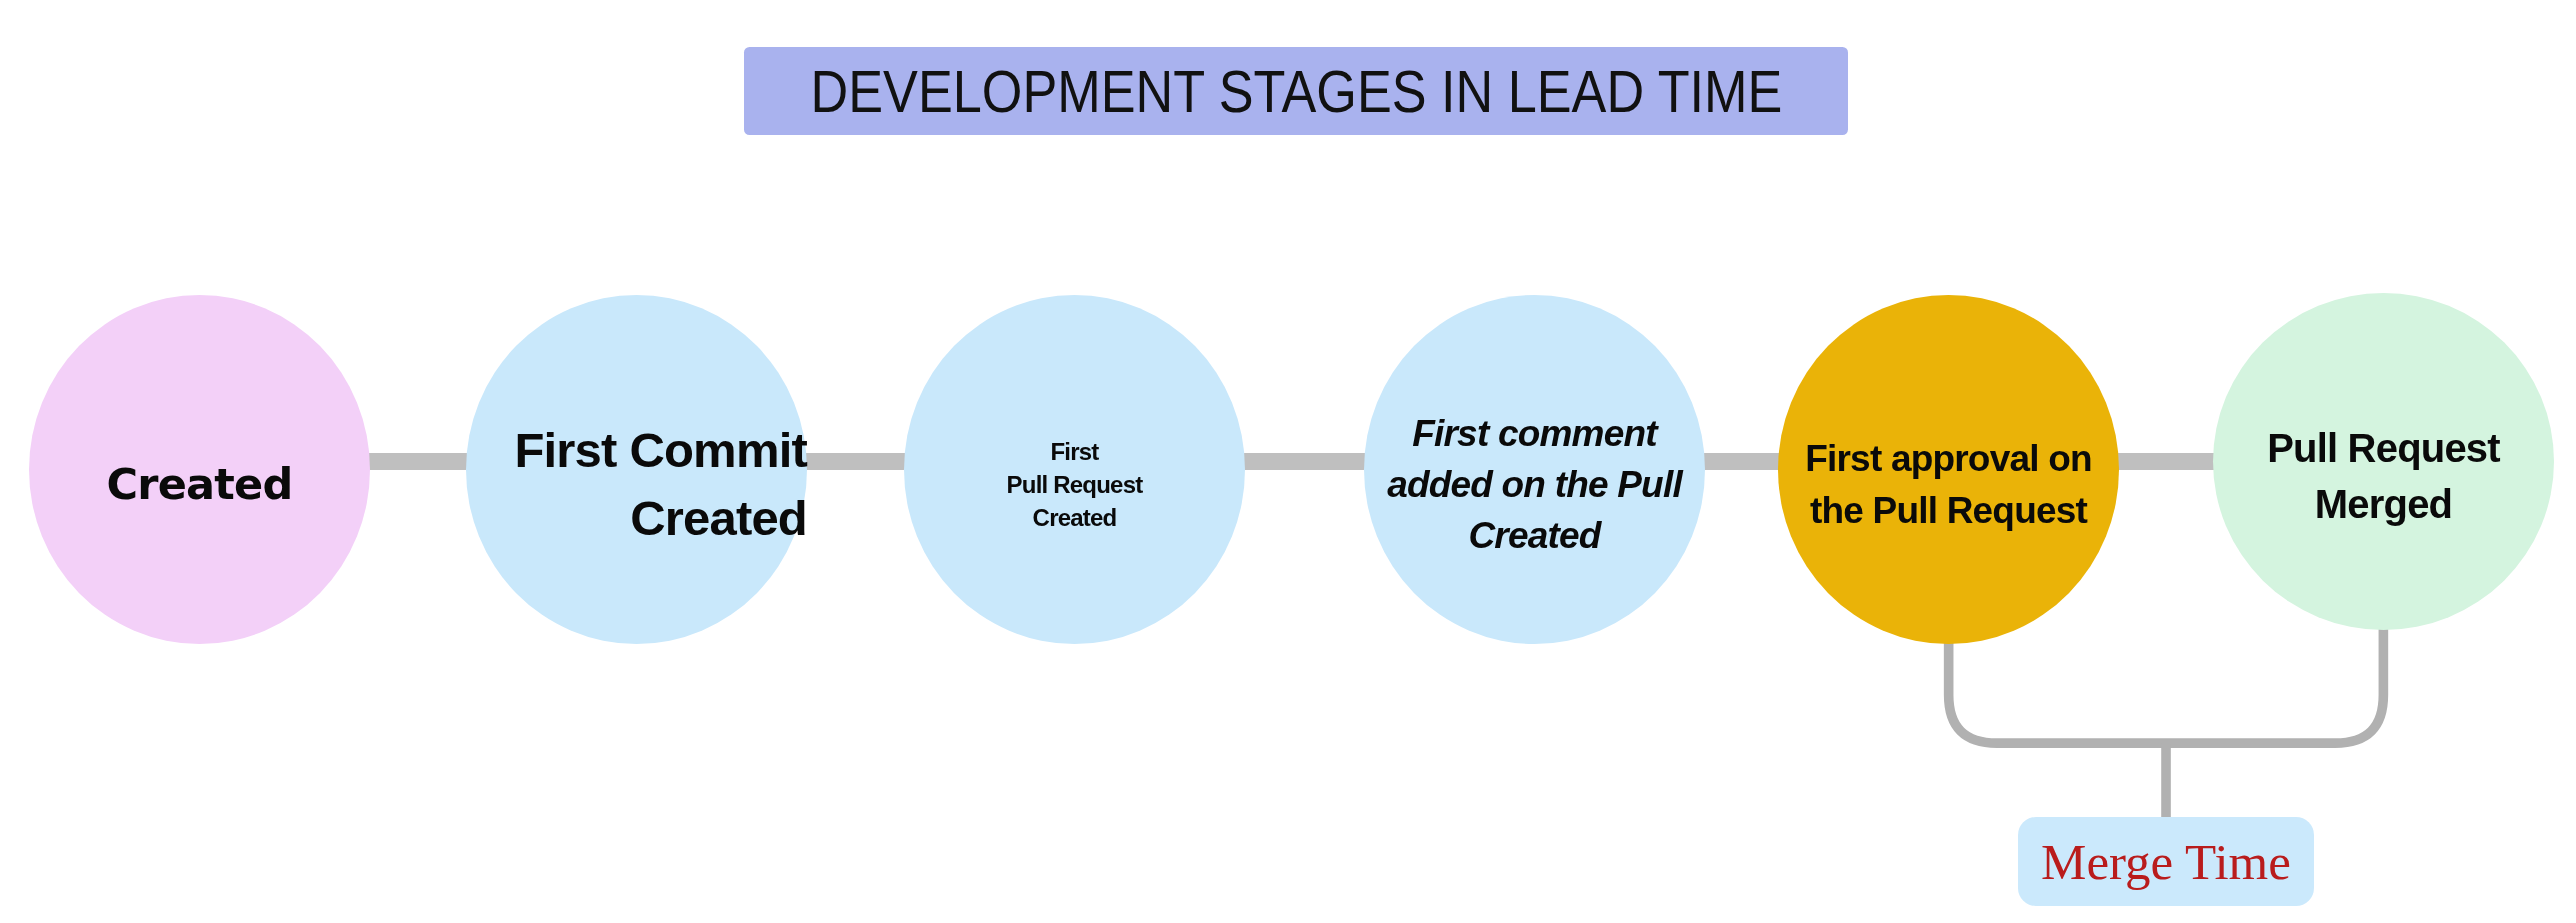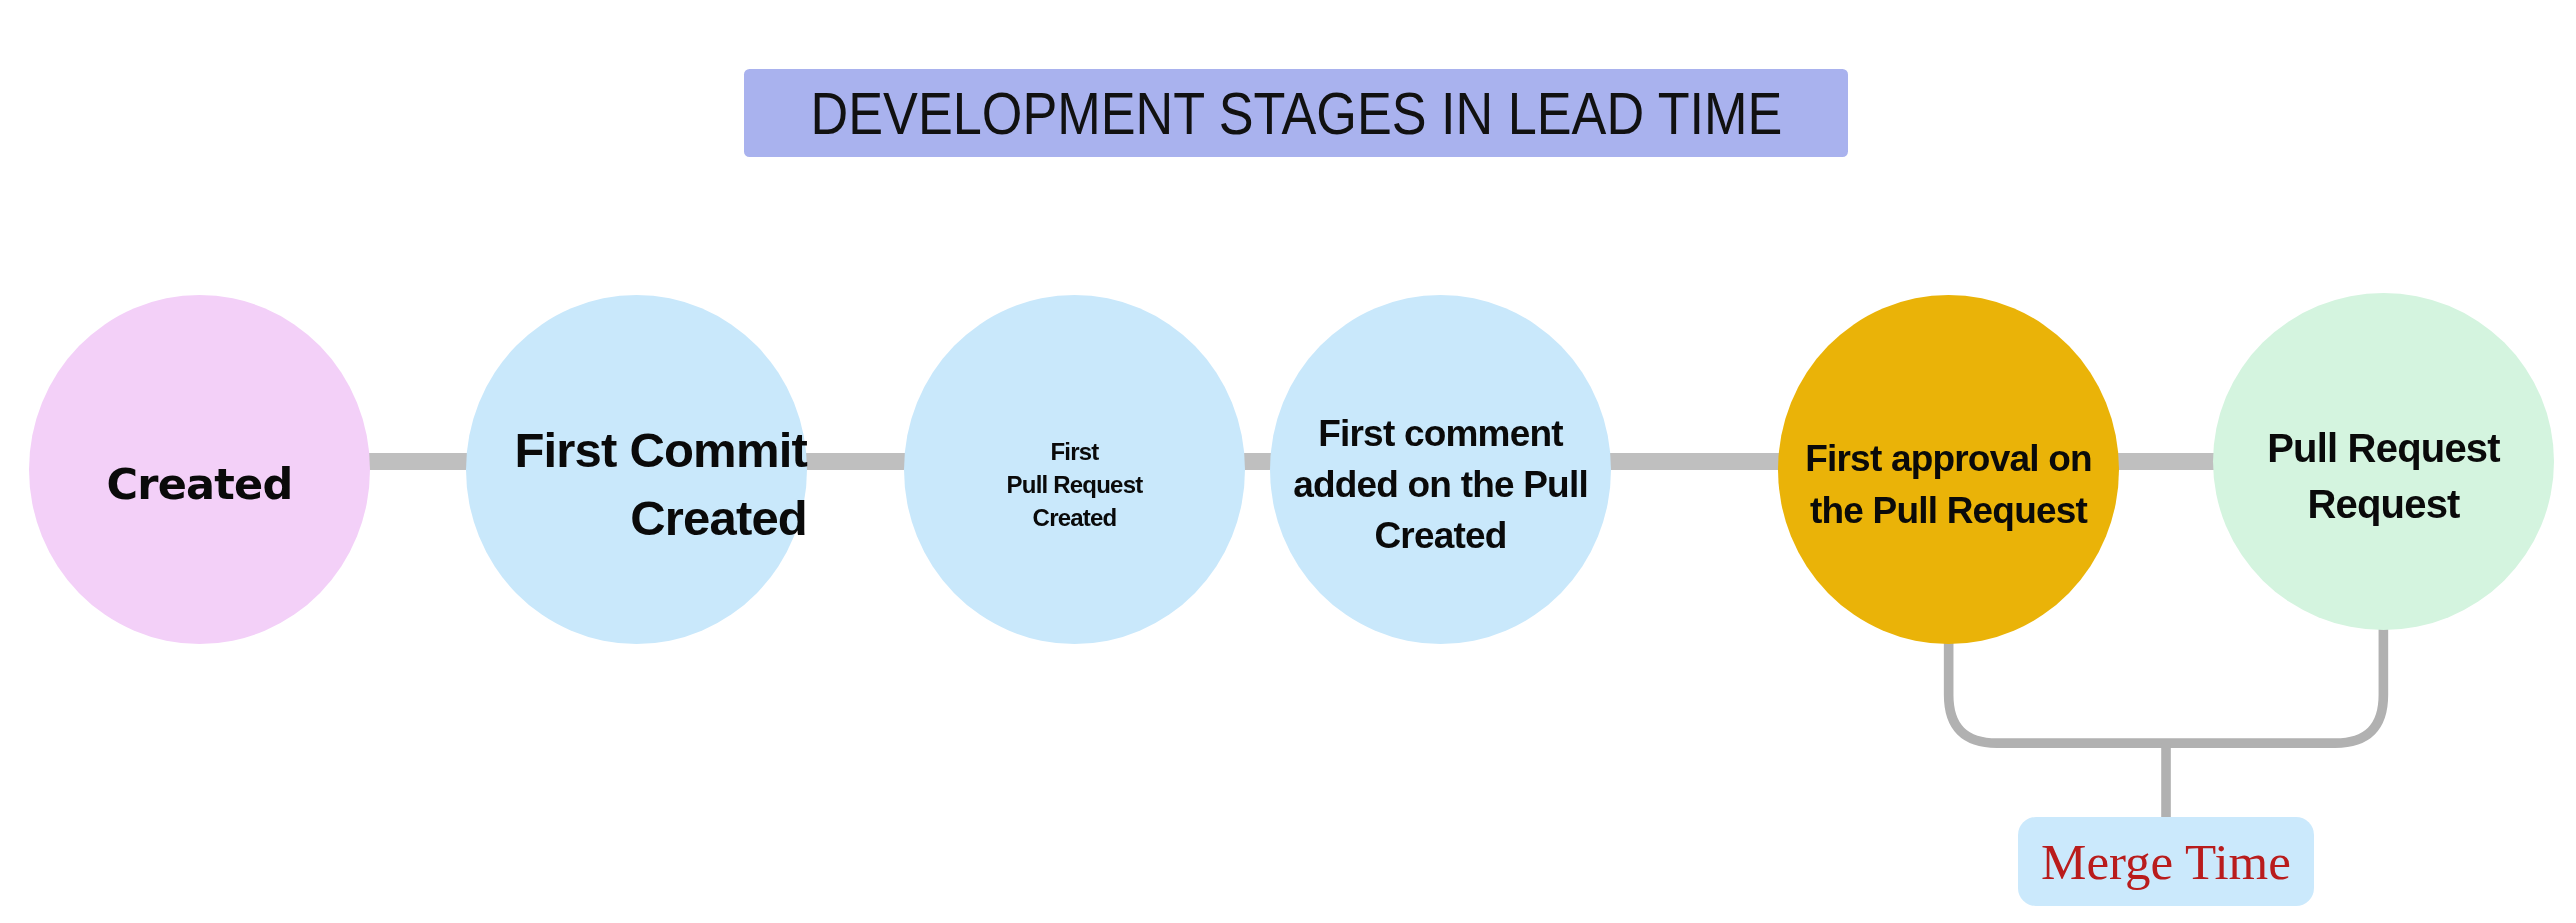--- a/index.html
+++ b/index.html
@@ -39,21 +39,21 @@
   }
   #merge-time-label .merge-text{
     font-family:cursive;font-size:51px;color:#b91c1c;white-space:nowrap;
   }
 </style>
 </head>
 <body>
 
 <div id="canvas">
 
-  <div id="title-bar" style="background: rgb(169, 178, 238); margin-top: 22px;">
+  <div id="title-bar" style="background: rgb(169, 178, 238);">
     <span class="title-text">DEVELOPMENT STAGES IN LEAD TIME</span>
   </div>
 
   <svg id="bracket-svg" width="2576" height="923" viewBox="0 0 3750 1344">
     <path id="bracket-path" d="M 2837 900 L 2837 1012 Q 2837 1082 2907 1082 L 3400 1082 Q 3470 1082 3470 1012 L 3470 900" fill="none" stroke-width="14" stroke="#b1b1b1"></path>
     <path id="bracket-stem" d="M 3153.5 1082 L 3153.5 1196" fill="none" stroke-width="14" stroke="#b1b1b1"></path>
   </svg>
 
   <div id="stages-root">
       <div class="connector" style="left: 199px; width: 438px; top: 453px; height: 17px; background: rgb(191, 191, 191);"></div>
@@ -72,37 +72,37 @@
           <span class="ln">Created</span>
         </div>
       </div>
       <div class="stage" style="left: 904px; top: 295px; width: 341px; height: 349px; background: rgb(201, 232, 251);">
         <div class="stage-label" style="font-size: 24px;">
           <span class="ln">First</span>
           <span class="ln">Pull Request</span>
           <span class="ln">Created</span>
         </div>
       </div>
-      <div class="stage" style="left: 1270px; top: 295px; width: 341px; height: 349px; background: rgb(201, 232, 251);">
+      <div class="stage" style="left: 1364px; top: 295px; width: 341px; height: 349px; background: rgb(201, 232, 251); font-style: italic;">
         <div class="stage-label" style="font-size: 37px;">
           <span class="ln">First comment</span>
           <span class="ln">added on the Pull</span>
           <span class="ln">Created</span>
         </div>
       </div>
       <div class="stage" style="left: 1778px; top: 295px; width: 341px; height: 349px; background: #eab308;">
         <div class="stage-label" style="font-size: 37px;">
           <span class="ln">First approval on</span>
           <span class="ln">the Pull Request</span>
         </div>
       </div>
       <div class="stage" style="left: 2213px; top: 293px; width: 341px; height: 337px; background: rgb(212, 244, 223);">
         <div class="stage-label" style="font-size: 40px;">
           <span class="ln">Pull Request</span>
-          <span class="ln">Request</span>
+          <span class="ln">Merged</span>
         </div>
       </div>
     </div>
 
   <div id="merge-time-label" style="background: rgb(203, 233, 252);">
     <span class="merge-text">Merge Time</span>
   </div>
 
 </div>
 

